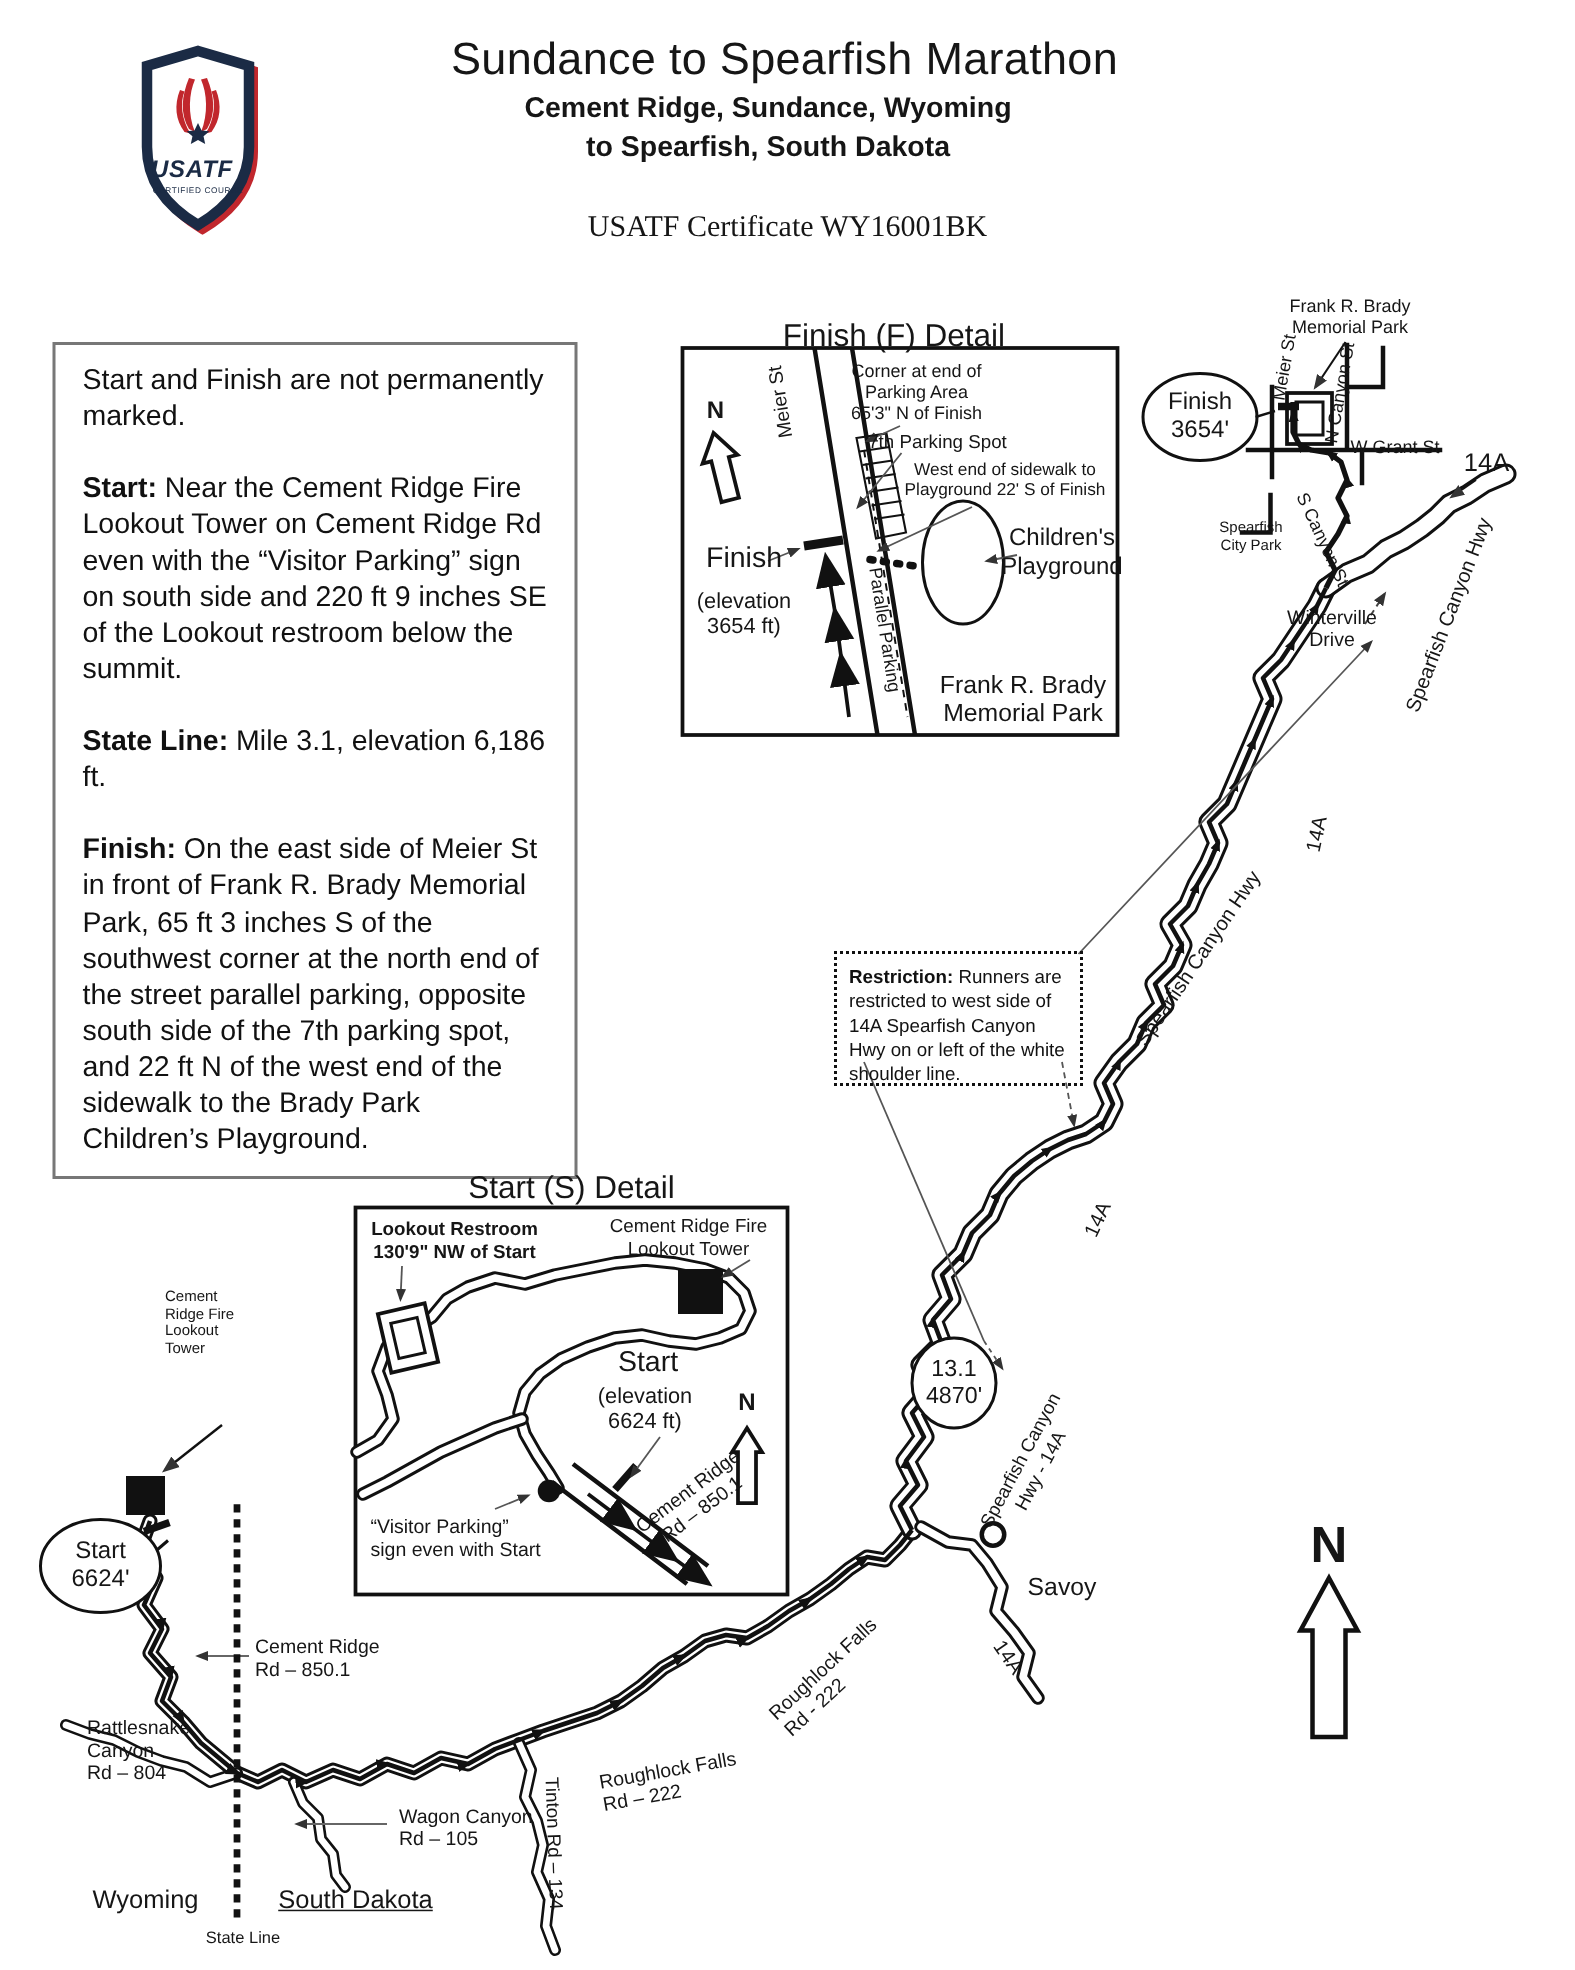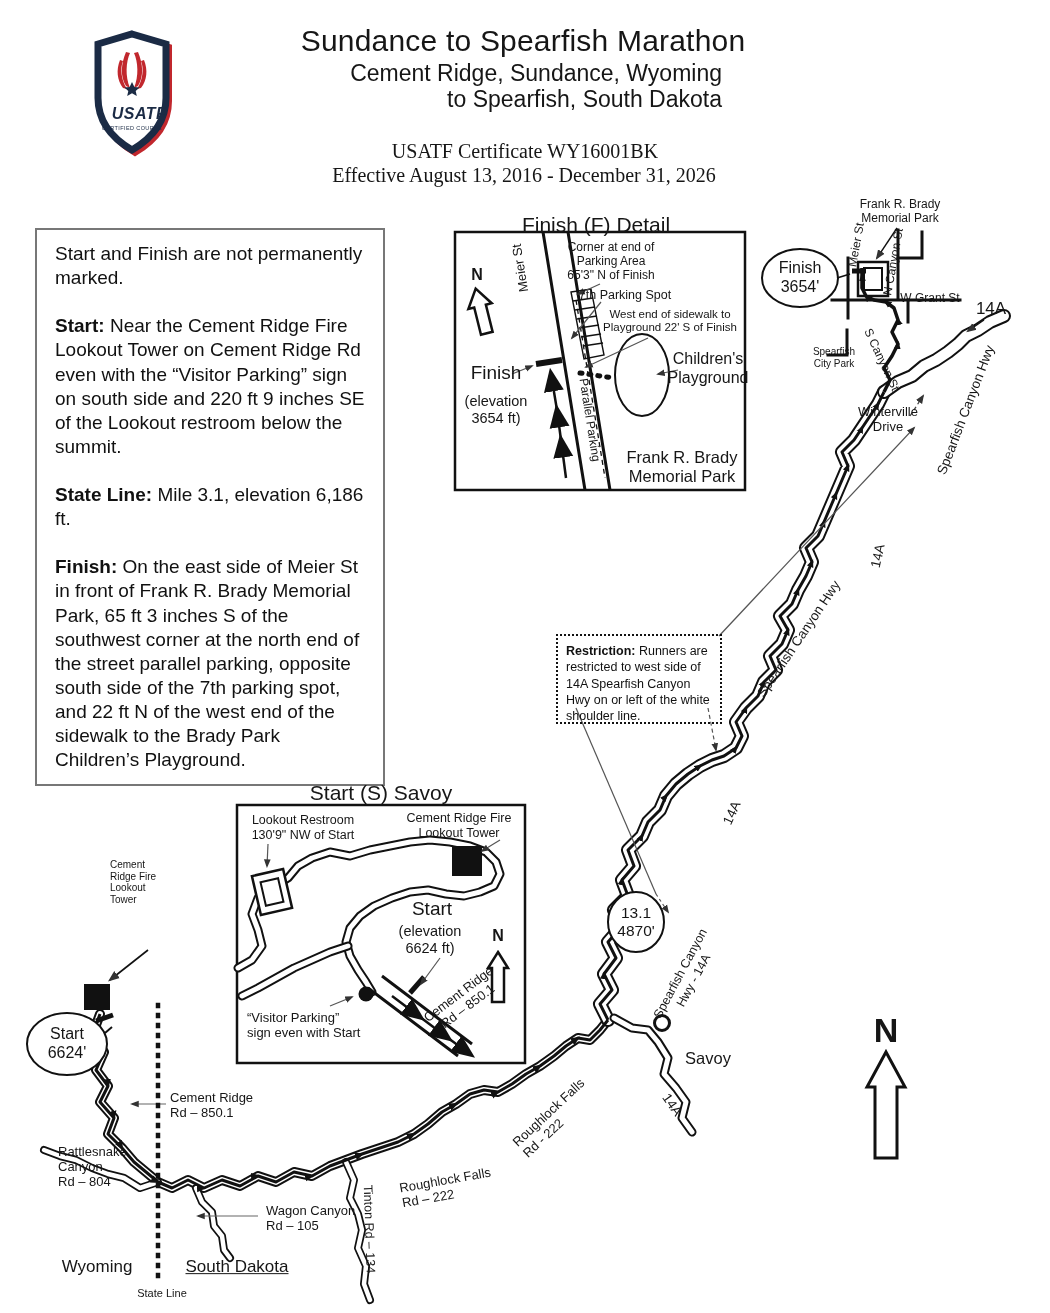--- a/index.html
+++ b/index.html
@@ -4,21 +4,21 @@
 <style>
   html,body{margin:0;padding:0;background:#fff;}
   .canvas{position:relative;width:1050px;height:1313px;background:#fff;overflow:hidden;
           font-family:"Liberation Sans", sans-serif;color:#111;}
   svg.geo{position:absolute;left:0;top:0;}
   .lbl{position:absolute;white-space:pre-line;color:#161616;line-height:1.16;}
   .pin{transform:translate(-50%,-50%);text-align:center;}
   .b{font-weight:bold;}
   
   .title{font-size:30px;font-weight:500;letter-spacing:.2px;}
-  .sub{font-size:23px;font-weight:400;text-align:right;}
+  .sub{font-size:19px;font-weight:700;}
   .serif{font-family:"Liberation Serif", serif;font-size:20px;}
   
   .infobox{position:absolute;left:35px;top:228px;width:312px;min-height:506px;
            border:2px solid #777;padding:12px 16px 12px 18px;font-size:19px;line-height:1.27;}
   .infobox p{margin:0 0 24px 0;}
   .infobox p:last-child{margin-bottom:0;}
   
   .restriction{position:absolute;left:556px;top:634px;width:146px;height:72px;
                border:2px dotted #111;padding:7px 8px;font-size:12.5px;line-height:1.3;}
   .notebox{position:absolute;left:788px;top:908px;width:180px;height:46px;
@@ -202,28 +202,27 @@
     <path d="M42,8 L76,18 L76,72 Q76,104 42,124 Q8,104 8,72 L8,18 Z" transform="translate(3,3)" fill="none" stroke="#c1272d" stroke-width="6"></path>
     <path d="M42,8 L76,18 L76,72 Q76,104 42,124 Q8,104 8,72 L8,18 Z" fill="#fff" stroke="#1b2b45" stroke-width="7"></path>
     <g>
       <path d="M36,26 C31,38 30,50 36,60 L40,62 C35,50 36,36 40,27 Z" fill="#c1272d"></path>
       <path d="M30,34 C26,44 27,54 33,62 L37,63 C31,54 30,42 33,35 Z" fill="#c1272d"></path>
       <path d="M48,26 C53,38 54,50 48,60 L44,62 C49,50 48,36 44,27 Z" fill="#c1272d"></path>
       <path d="M54,34 C58,44 57,54 51,62 L47,63 C53,54 54,42 51,35 Z" fill="#c1272d"></path>
       <path d="M42,56 l2.4,5 5.2,.5 -3.9,3.4 1.1,5.1 -4.8,-2.7 -4.8,2.7 1.1,-5.1 -3.9,-3.4 5.2,-.5 Z" fill="#1b2b45"></path>
     </g>
   </svg>
-  <div class="lbl pin logo-org" style="left:139px;top:114px;">USATF</div>
+  <div class="lbl pin logo-org" style="left:128px;top:114px;">USATF</div>
   <div class="lbl pin logo-tag" style="left:132px;top:128px;">CERTIFIED COURSE</div>
 
   <div class="lbl pin title" style="left:523px;top:41px;width:560px;">Sundance to Spearfish Marathon</div>
   <div class="lbl pin sub" style="left:512px;top:73px;width:420px;">Cement Ridge, Sundance, Wyoming</div>
   <div class="lbl pin sub" style="left:512px;top:99px;width:420px;">to Spearfish, South Dakota</div>
   <div class="lbl pin serif" style="left:525px;top:152px;width:420px;">USATF Certificate WY16001BK</div>
-  <div class="lbl pin serif" style="left:524px;top:176px;width:480px;">Effective August 13, 2016 - December 31, 2026</div>
 
   <div class="infobox">
     <p><span>Start and Finish are not permanently marked.</span></p>
     <p><span class="b">Start:</span><span> Near the Cement Ridge Fire Lookout Tower on Cement Ridge Rd even with the “Visitor Parking” sign on south side and 220 ft 9 inches SE of the Lookout restroom below the summit.</span></p>
     <p><span class="b">State Line:</span><span>  Mile 3.1, elevation 6,186 ft.</span></p>
     <p><span class="b">Finish:</span><span>  On the east side of Meier St in front of Frank R. Brady Memorial Park, 65 ft 3 inches S of the southwest corner at the north end of the street parallel parking, opposite south side of the 7th parking spot, and 22 ft N of the west end of the sidewalk to the Brady Park Children’s Playground.</span></p>
   </div>
 
   <div class="restriction">
     <span class="b">Restriction:</span><span> Runners are restricted to west side of 14A  Spearfish Canyon Hwy on or left of the white shoulder  line.</span>
@@ -240,22 +239,22 @@
 Playground 22' S of Finish</div>
   <div class="lbl pin" style="left:496px;top:373px;font-size:19px;">Finish</div>
   <div class="lbl pin" style="left:496px;top:410px;font-size:14.5px;width:100px;">(elevation
 3654 ft)</div>
   <div class="lbl pin" style="left:589px;top:420px;font-size:12px;transform:translate(-50%,-50%) rotate(81deg);white-space:nowrap;">Parallel Parking</div>
   <div class="lbl pin" style="left:708px;top:369px;font-size:16px;width:90px;">Children's
 Playground</div>
   <div class="lbl pin" style="left:682px;top:467px;font-size:16.5px;width:150px;">Frank R. Brady
 Memorial Park</div>
 
-  <div class="lbl pin dtitle" style="left:381px;top:793px;width:220px;">Start (S) Savoy</div>
-  <div class="lbl pin" style="left:303px;top:827px;font-size:12.5px;width:130px;">Lookout Restroom
+  <div class="lbl pin dtitle" style="left:381px;top:793px;width:220px;">Start (S) Detail</div>
+  <div class="lbl pin" style="left:303px;top:827px;font-size:12.5px;width:130px;font-weight:bold;">Lookout Restroom
 130'9" NW of Start</div>
   <div class="lbl pin" style="left:459px;top:825px;font-size:12.5px;width:130px;">Cement Ridge Fire
 Lookout Tower</div>
   <div class="lbl pin" style="left:432px;top:909px;font-size:19px;">Start</div>
   <div class="lbl pin" style="left:430px;top:940px;font-size:14.5px;width:100px;">(elevation
 6624 ft)</div>
   <div class="lbl pin b" style="left:498px;top:936px;font-size:16px;">N</div>
   <div class="lbl pin" style="left:463px;top:1000px;font-size:13px;transform:translate(-50%,-50%) rotate(-37deg);width:110px;">Cement Ridge
 Rd – 850.1</div>
   <div class="lbl" style="left:247px;top:1010px;font-size:13px;width:140px;">“Visitor Parking”

